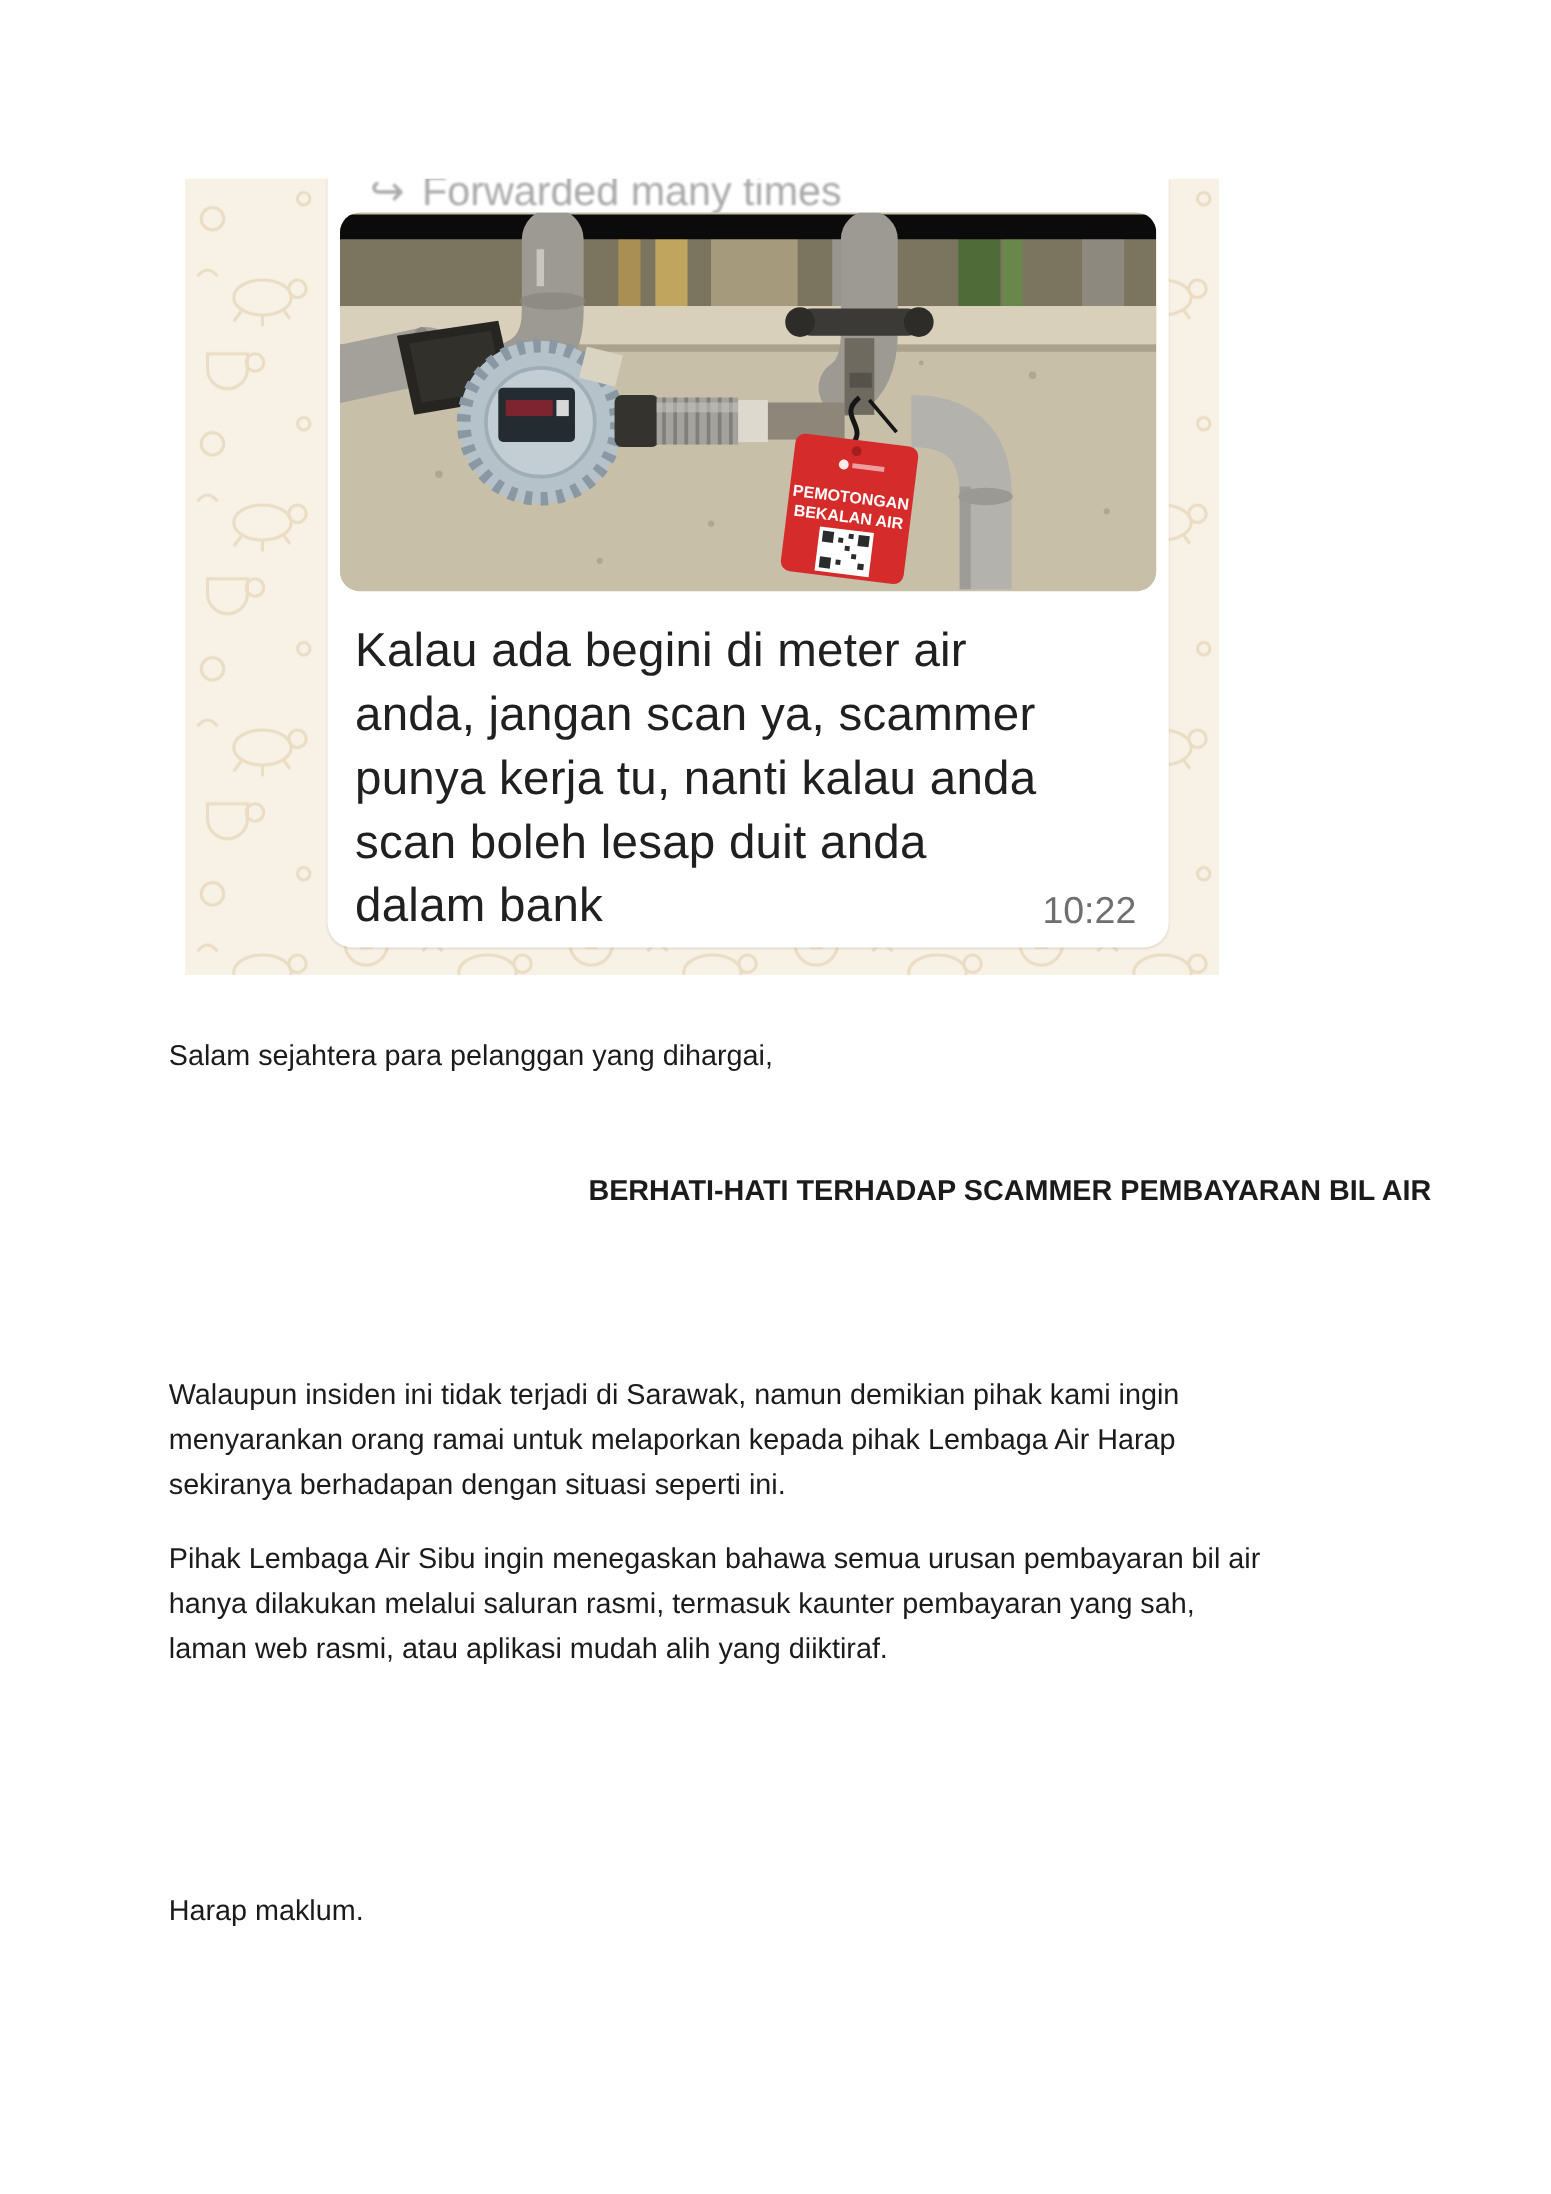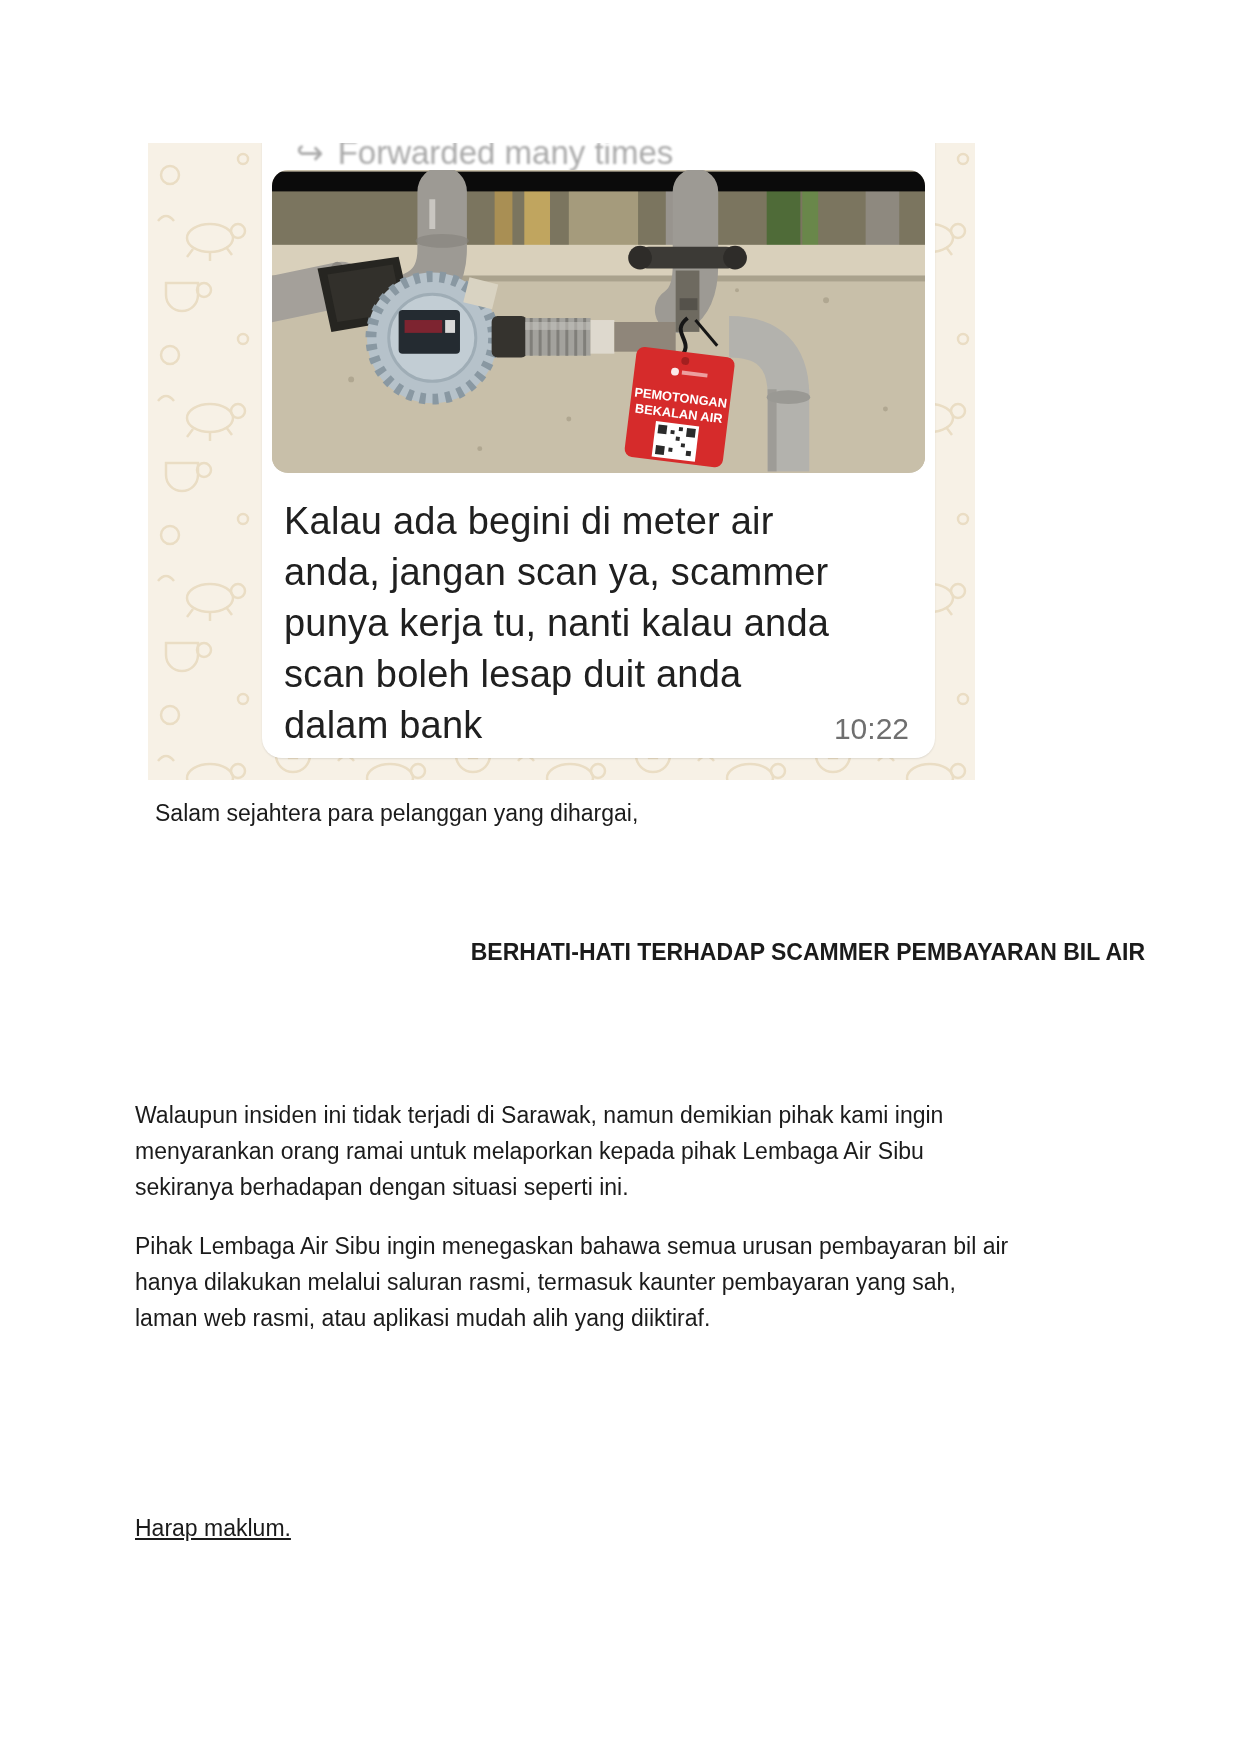--- a/index.html
+++ b/index.html
@@ -40,27 +40,27 @@
   .stamp{
     position:absolute;right:26px;bottom:12px;
     font-size:30px;color:#6f6f6f;
   }
   
   .doc-text{
     position:absolute;left:135px;width:1010px;
     font-size:23px;line-height:36px;color:#1b1b1b;
     white-space:pre-line;margin:0;
   }
-  .greeting{top:795px;margin-left:20px;}
+  .greeting{top:826px;}
   .heading{top:934px;font-weight:bold;text-align:right;}
   .para1{top:983px;}
   .para2{top:1097px;}
   .para3{top:1228px;}
   .para4{top:1323px;}
-  .closing{top:1510px;text-decoration:underline;}
+  .closing{top:1510px;}
 </style>
 </head>
 <body>
 
 <div class="page">
 
   <div class="wa-shot">
 
     <svg class="wa-bg" width="827" height="637" viewBox="0 0 827 637">
       <defs>
@@ -215,21 +215,21 @@
       <div class="stamp">10:22</div>
     </div>
   </div>
 
   <p class="doc-text greeting">Salam sejahtera para pelanggan yang dihargai,</p>
 
   <p class="doc-text heading">BERHATI-HATI TERHADAP SCAMMER PEMBAYARAN BIL AIR</p>
 
 
   <p class="doc-text para2">Walaupun insiden ini tidak terjadi di Sarawak, namun demikian pihak kami ingin
-menyarankan orang ramai untuk  melaporkan kepada pihak Lembaga Air Sibu
+menyarankan orang ramai untuk  melaporkan kepada pihak Lembaga Air Harap
 sekiranya berhadapan dengan situasi seperti ini.</p>
 
   <p class="doc-text para3">Pihak Lembaga Air Sibu ingin menegaskan bahawa semua urusan pembayaran bil air
 hanya dilakukan melalui saluran rasmi, termasuk kaunter pembayaran yang sah,
 laman web rasmi,  atau aplikasi mudah alih yang diiktiraf.</p>
 
 
   <p class="doc-text closing">Harap maklum.</p>
 </div>
 

